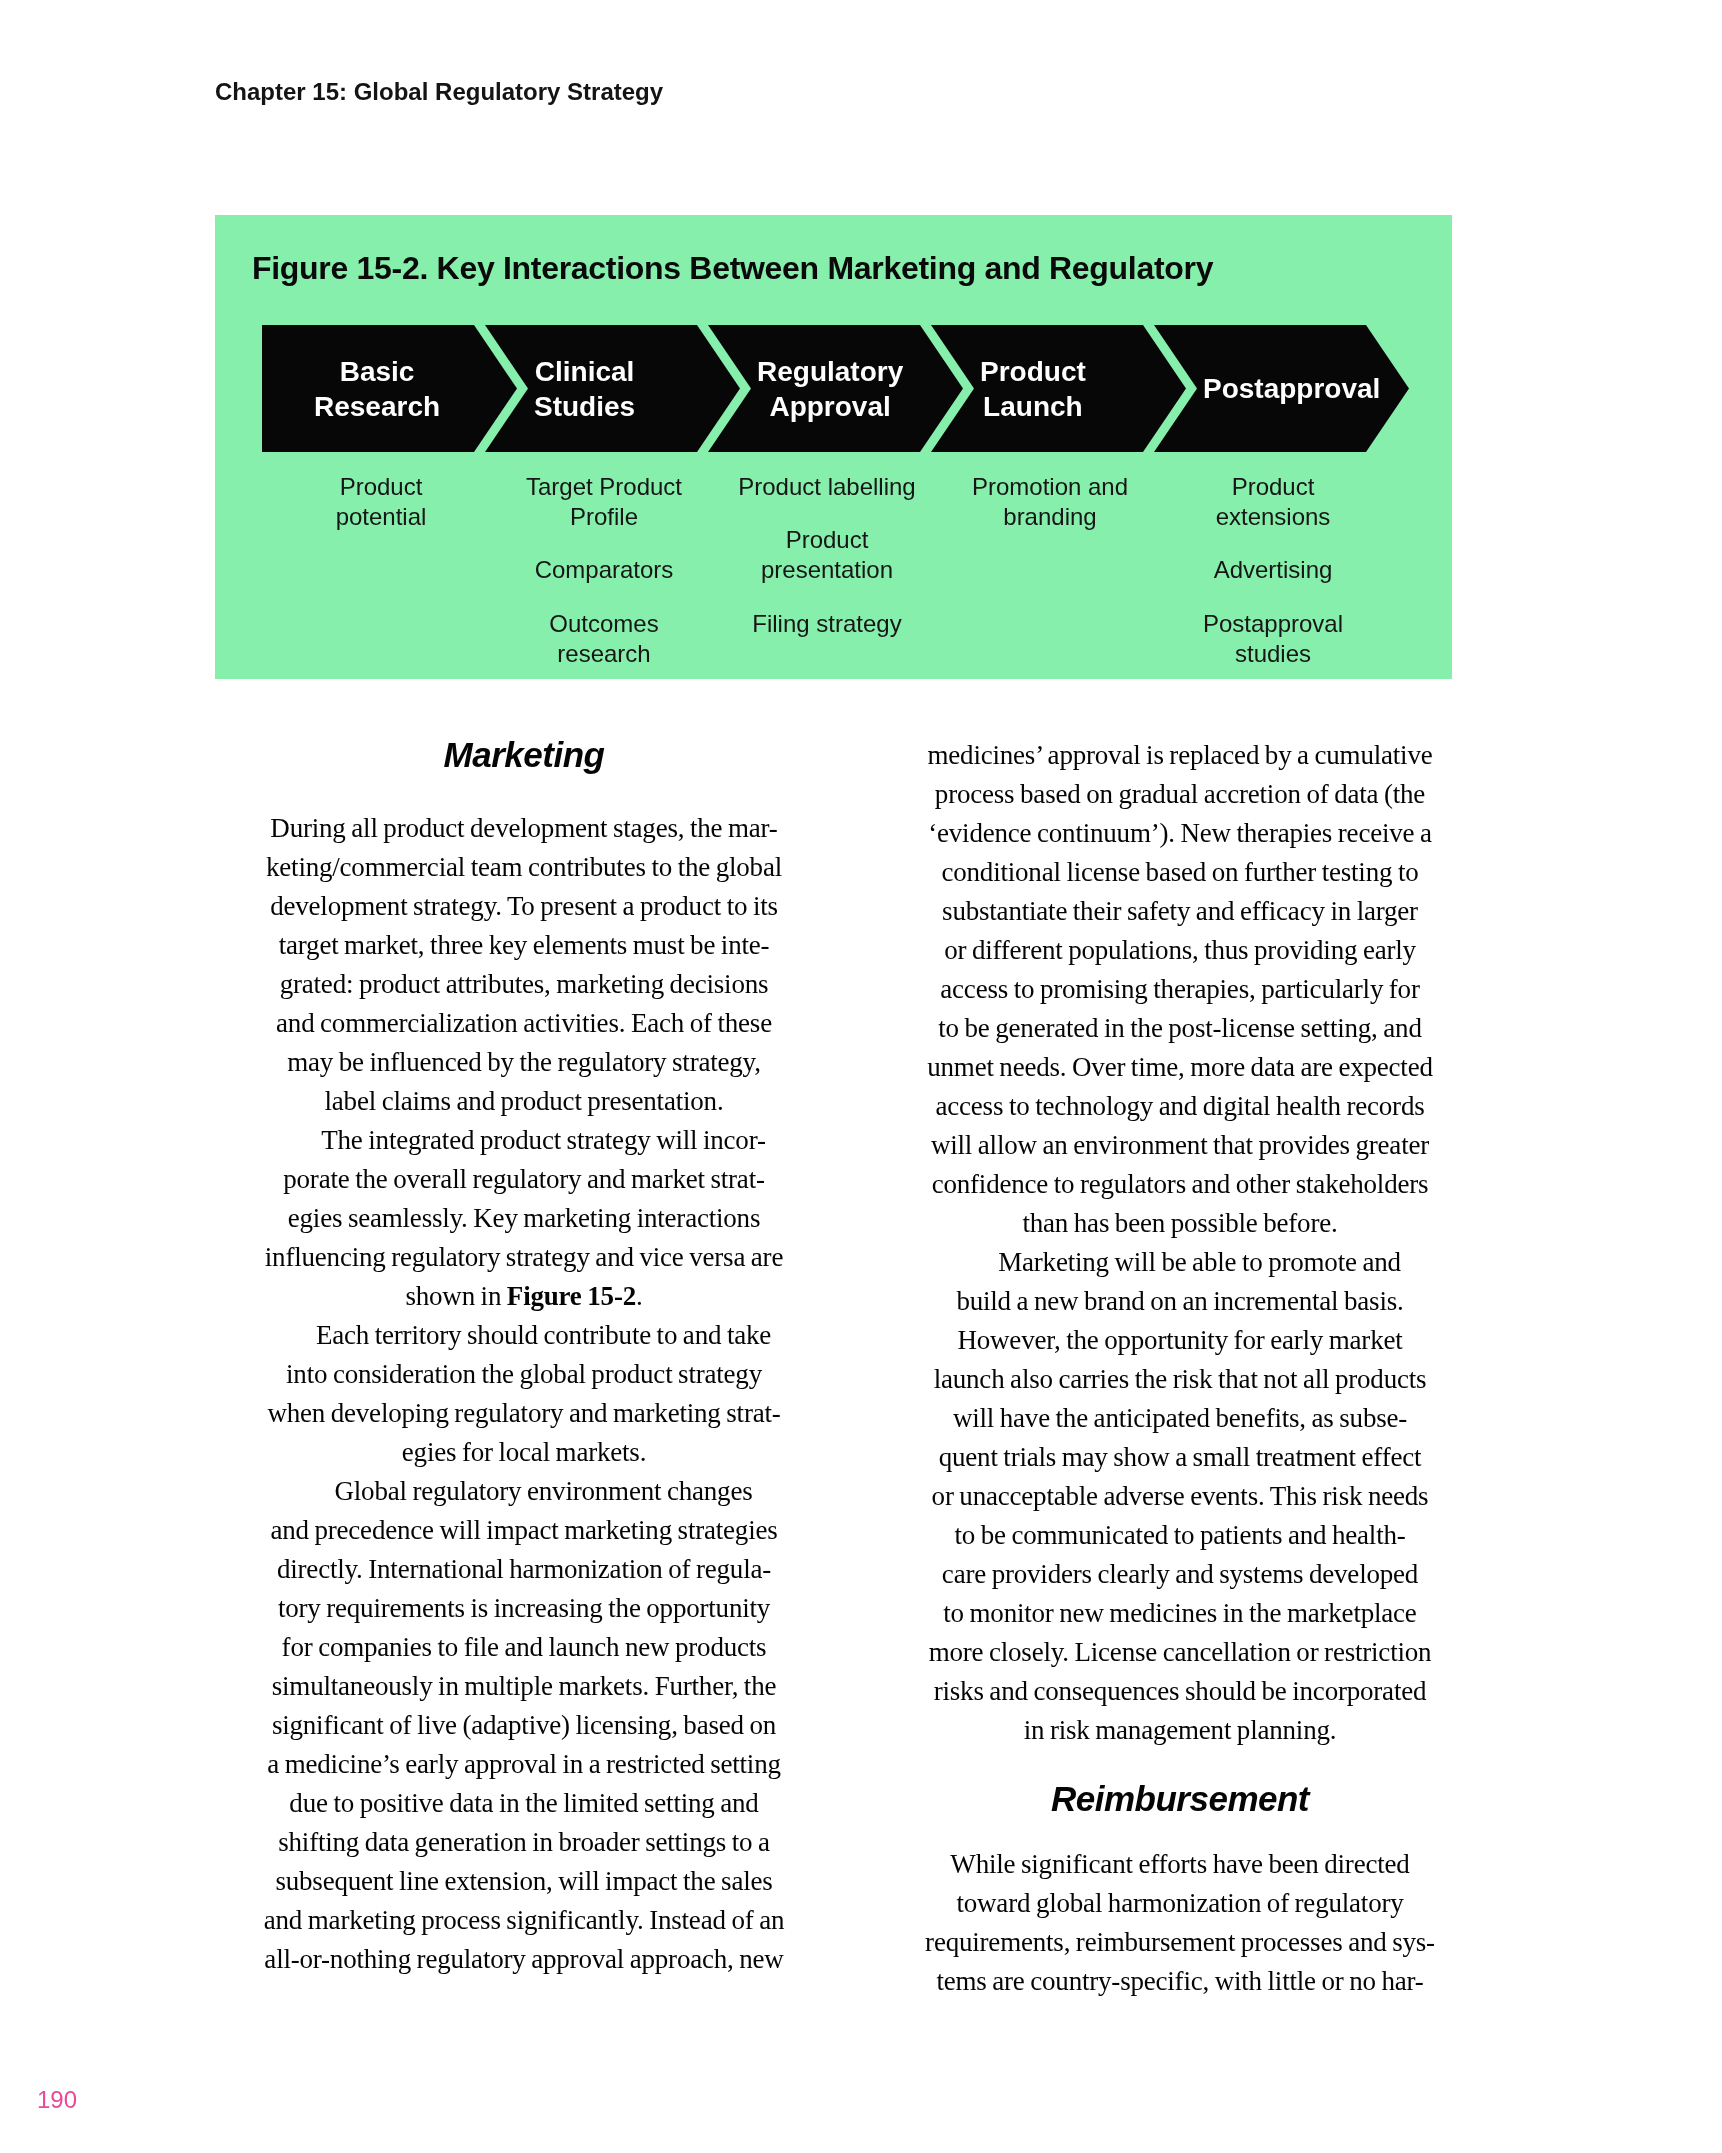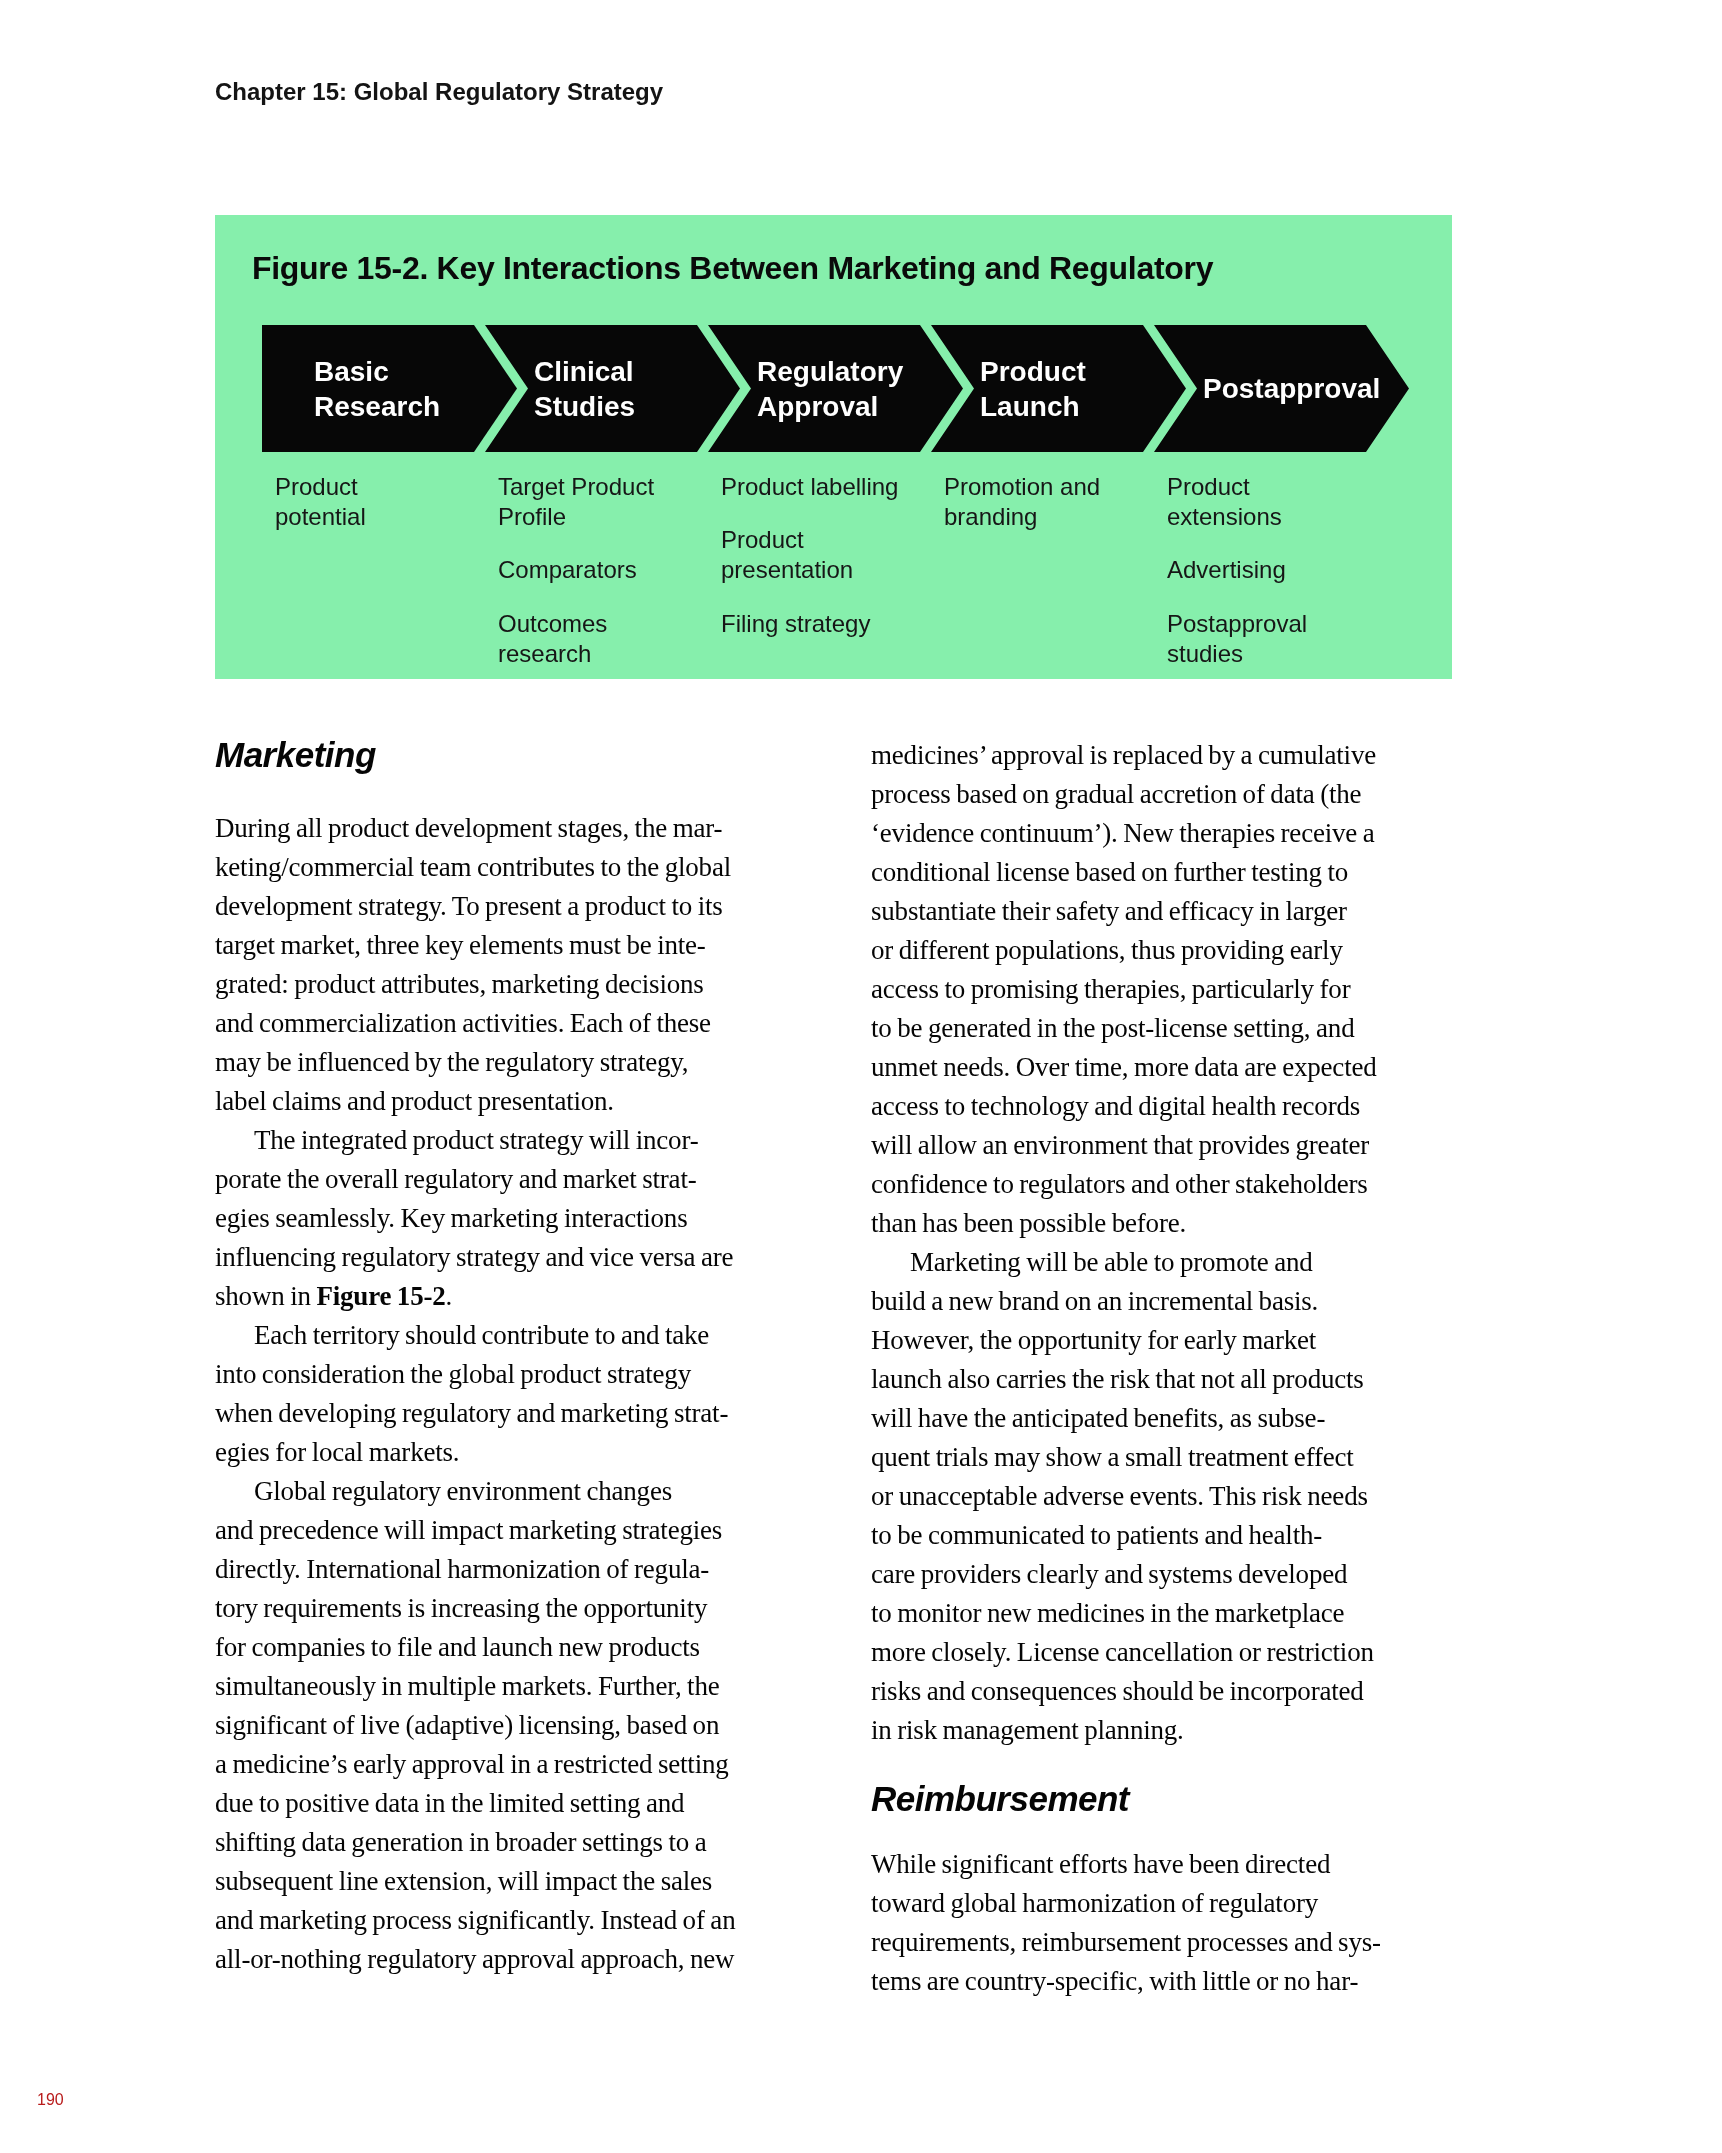--- a/index.html
+++ b/index.html
@@ -1,17 +1,17 @@
 <!DOCTYPE html>
 <html style="font-size:15px"><head>
 <meta charset="utf-8">
 <style>
   html,body{margin:0;padding:0;background:#ffffff;}
   #page{position:relative;width:1536px;height:2153px;background:#ffffff;overflow:hidden;
-        font-family:"Liberation Sans","DejaVu Sans",sans-serif;color:#0b0b0b;}
+        font-family:"Liberation Sans","DejaVu Sans",sans-serif;color:#0b0b0b;text-align:center;}
 
   
   .runhead{position:absolute;left:215px;top:77px;font-size:24px;line-height:30px;
            font-weight:600;color:#141414;letter-spacing:0;}
 
   
   .figure{position:absolute;left:215px;top:215px;width:1237px;height:464px;background:#86efac;}
   .figtitle{position:absolute;left:37px;top:34px;font-size:32px;line-height:39px;font-weight:700;
             letter-spacing:-0.3px;color:#0a0a0a;}
   .arrows{position:absolute;left:47px;top:110px;width:1147px;height:127px;}
@@ -30,21 +30,21 @@
   .bcol.right{left:871px;}
   .bl{font-family:"Liberation Serif","DejaVu Serif",serif;font-size:27px;line-height:39px;
       color:#050505;white-space:nowrap;letter-spacing:-0.2px;word-spacing:-0.9px;}
   .bl.ind{padding-left:39px;}
   .bl b{font-weight:700;}
   .h2{font-style:italic;font-weight:700;font-size:35px;line-height:37px;letter-spacing:-0.5px;
       color:#050505;margin:0 0 36px 0;}
   .bl + .h2{margin-top:30px;margin-bottom:28px;}
 
   
-  .folio{position:absolute;left:37px;top:2086px;font-size:16px;line-height:28px;font-weight:500;color:#b91c1c;}
+  .folio{position:absolute;left:37px;top:2086px;font-size:24px;line-height:28px;font-weight:500;color:#ec4899;}
 </style>
 </head>
 <body>
 
 <div id="page">
 
   <div class="runhead">Chapter 15: Global Regulatory Strategy</div>
 
   <div class="figure">
     <div class="figtitle">Figure 15-2. Key Interactions Between Marketing and Regulatory</div>

